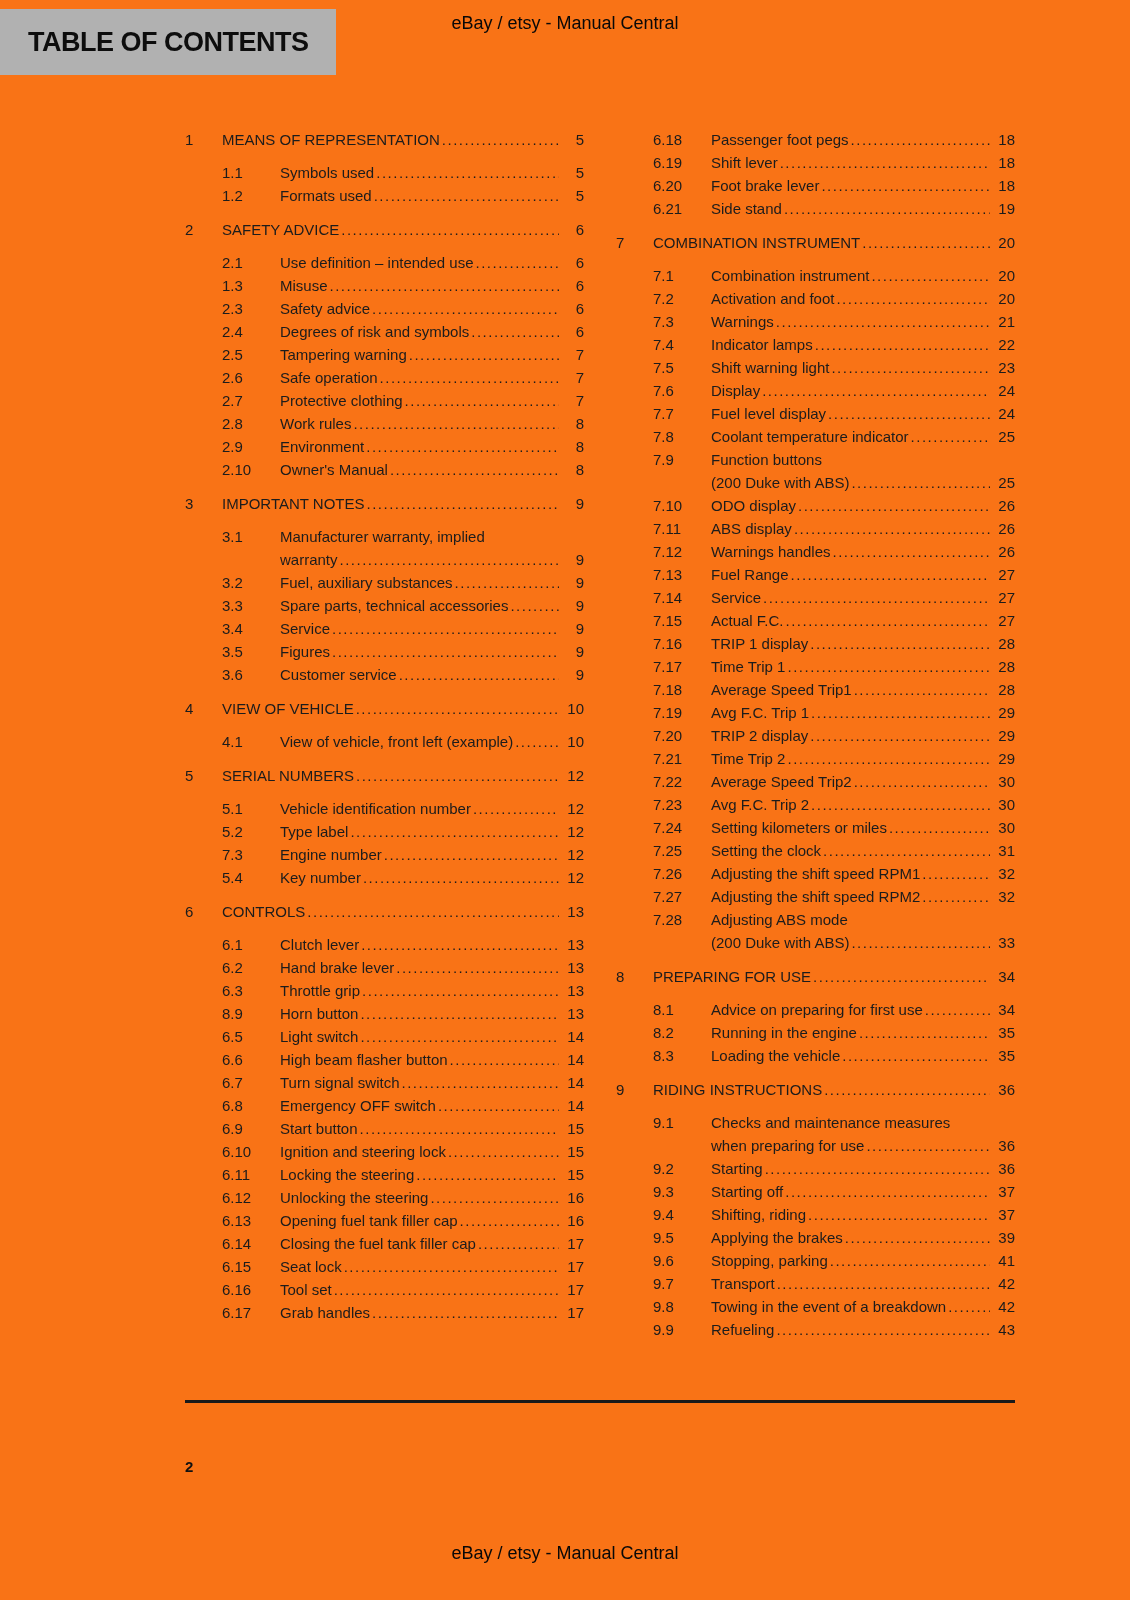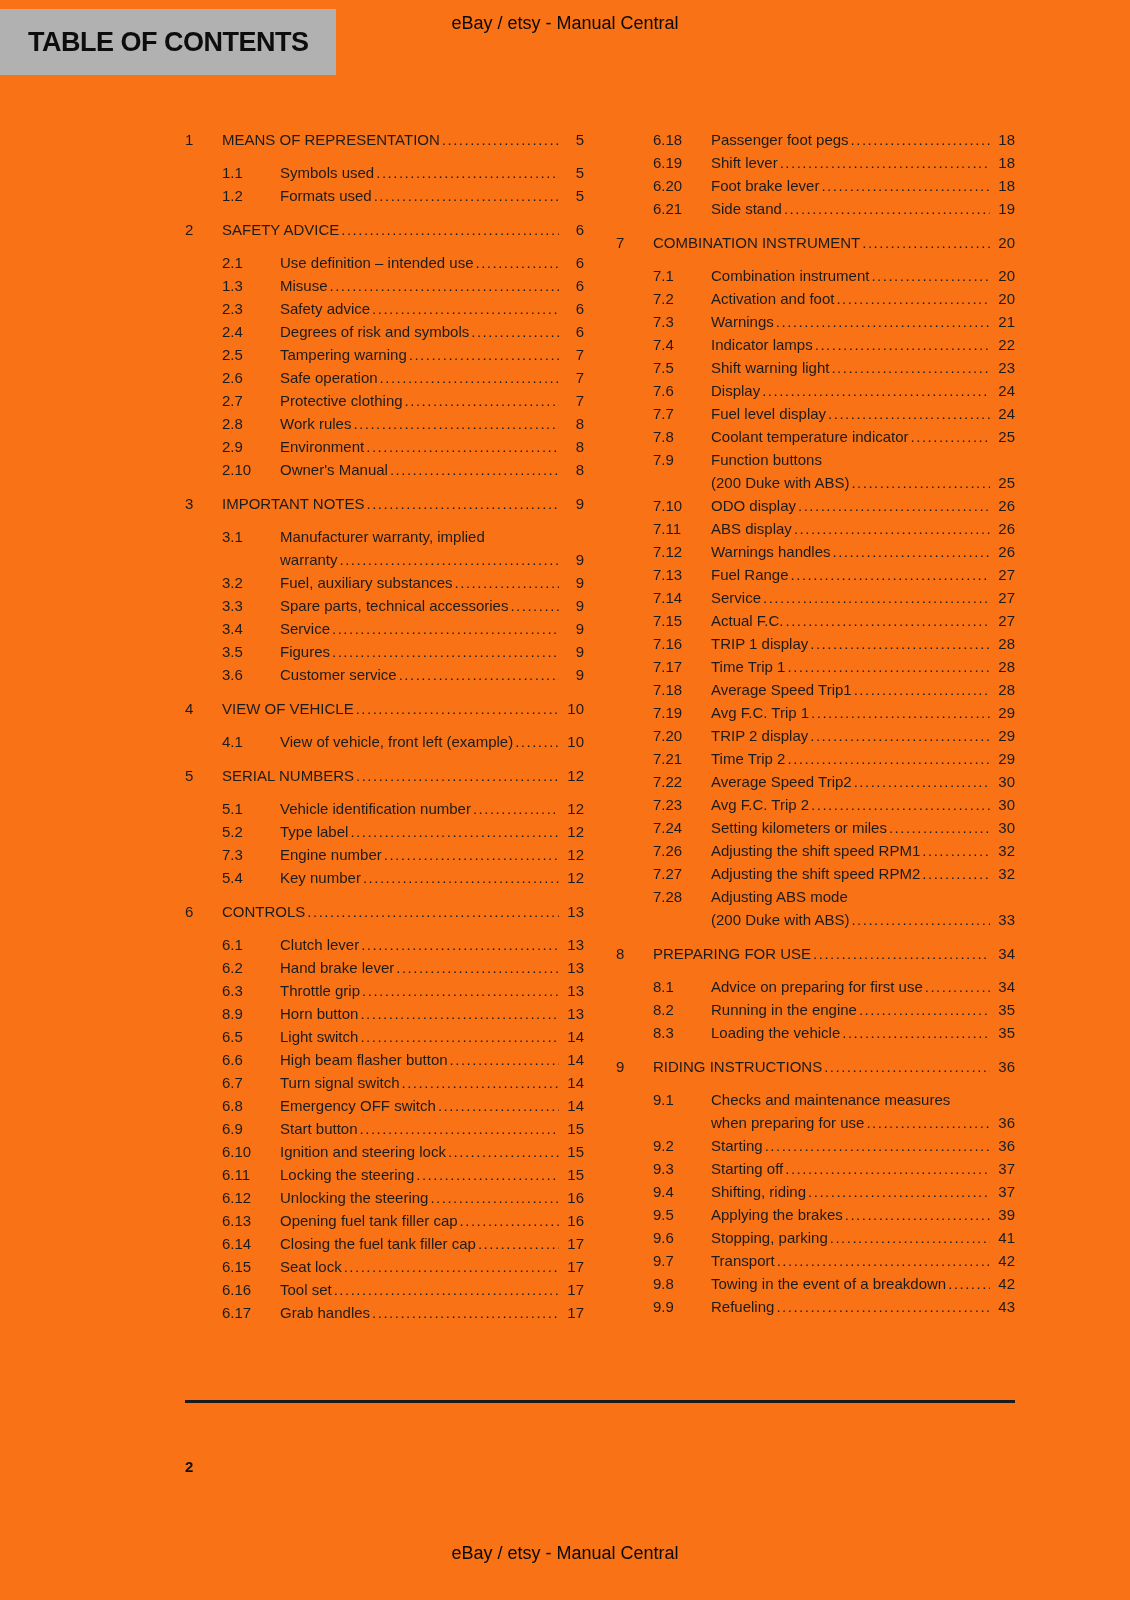--- a/index.html
+++ b/index.html
@@ -867,20 +867,30 @@
           <span class="row-num">7.24</span>
           <span class="row-body">
             <span class="main-line">
               <span class="row-title">Setting kilometers or miles</span>
               <span class="dots"></span>
               <span class="row-page">30</span>
             </span>
           </span>
         </div>
         <div class="toc-row entry">
+          <span class="row-num">7.25</span>
+          <span class="row-body">
+            <span class="main-line">
+              <span class="row-title">Setting the clock</span>
+              <span class="dots"></span>
+              <span class="row-page">31</span>
+            </span>
+          </span>
+        </div>
+        <div class="toc-row entry">
           <span class="row-num">7.26</span>
           <span class="row-body">
             <span class="main-line">
               <span class="row-title">Adjusting the shift speed RPM1</span>
               <span class="dots"></span>
               <span class="row-page">32</span>
             </span>
           </span>
         </div>
         <div class="toc-row entry">

